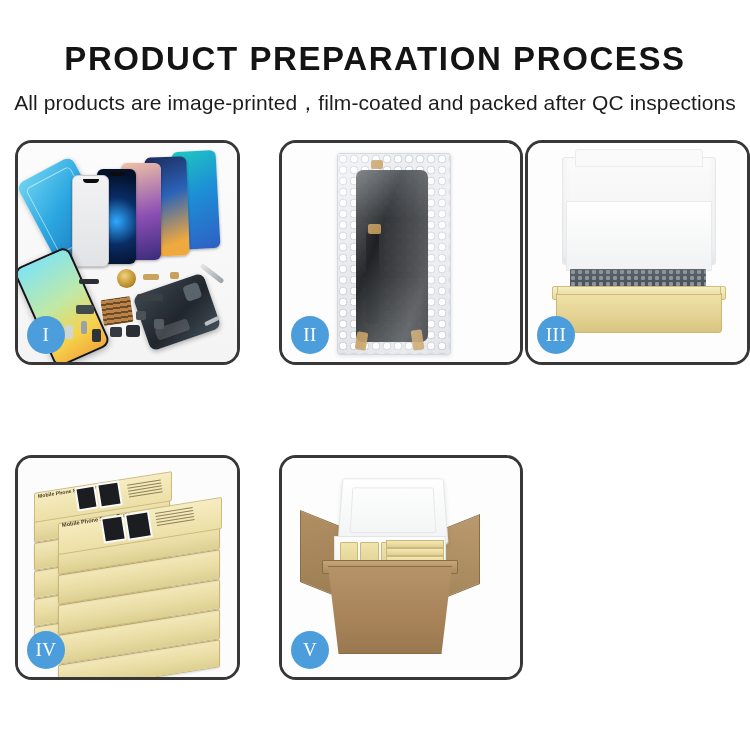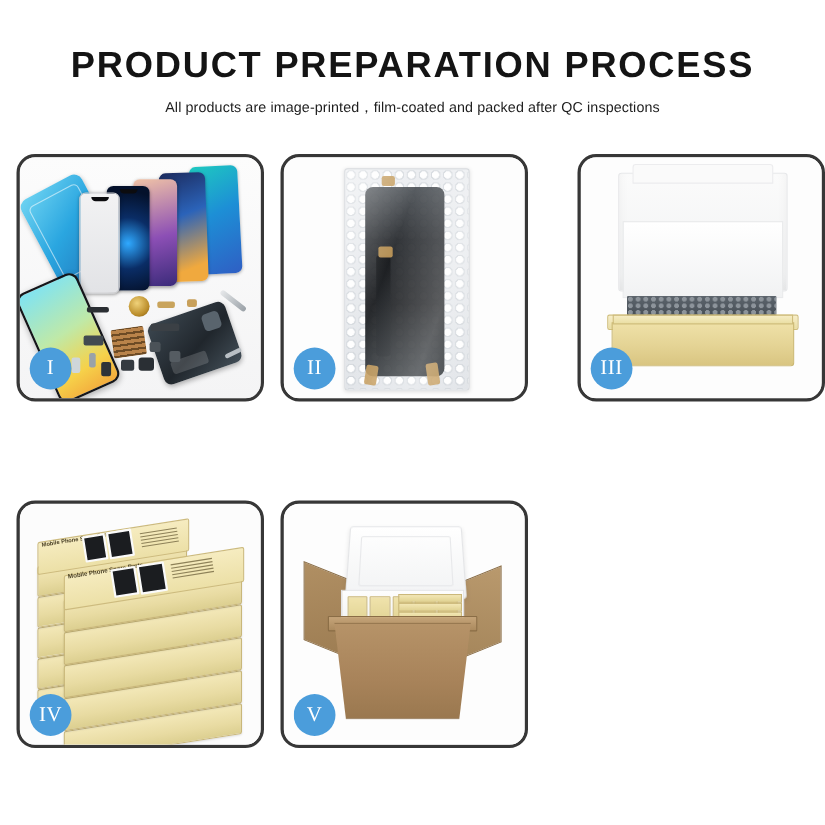--- a/index.html
+++ b/index.html
@@ -14,33 +14,33 @@
   
   .header { position: absolute; left: 0; top: 0; width: 750px; text-align: center; }
   .title {
     margin: 0; padding-top: 42px;
     font-size: 33px; font-weight: 700; letter-spacing: 1.6px;
     color: #141414; line-height: 1.05;
     font-family: "Liberation Sans", sans-serif;
   }
   .subtitle {
     margin: 0; padding-top: 12px;
-    font-size: 13px; font-weight: 400; letter-spacing: 0.1px;
+    font-size: 21px; font-weight: 400; letter-spacing: 0.1px;
     color: #1d1d1d;
     font-family: "Liberation Sans", sans-serif;
   }
 
   
   .grid { position: absolute; left: 15px; top: 140px; width: 720px; height: 540px; }
   .panel {
     position: absolute; width: 219px; height: 219px;
     border: 3px solid #373737; border-radius: 17px;
     background: #f8f8f8; overflow: hidden; box-sizing: content-box;
   }
-  .panel.c0 { left: 0px; }  .panel.c1 { left: 240px; } .panel.c2 { left: 510px; }
+  .panel.c0 { left: 0px; }  .panel.c1 { left: 264px; padding-left: 19px; } .panel.c2 { left: 510px; }
   .panel.r0 { top: 0px; }   .panel.r1 { top: 315px; }
 
   .stage { position: absolute; inset: 0; overflow: hidden; background: #fbfbfb; }
 
   .badge {
     position: absolute; left: 9px; bottom: 8px;
     width: 38px; height: 38px; border-radius: 50%;
     background: #4b9ddb; color: #ffffff;
     display: flex; align-items: center; justify-content: center;
     font-family: "Liberation Serif", serif; font-size: 19px; letter-spacing: .5px;

